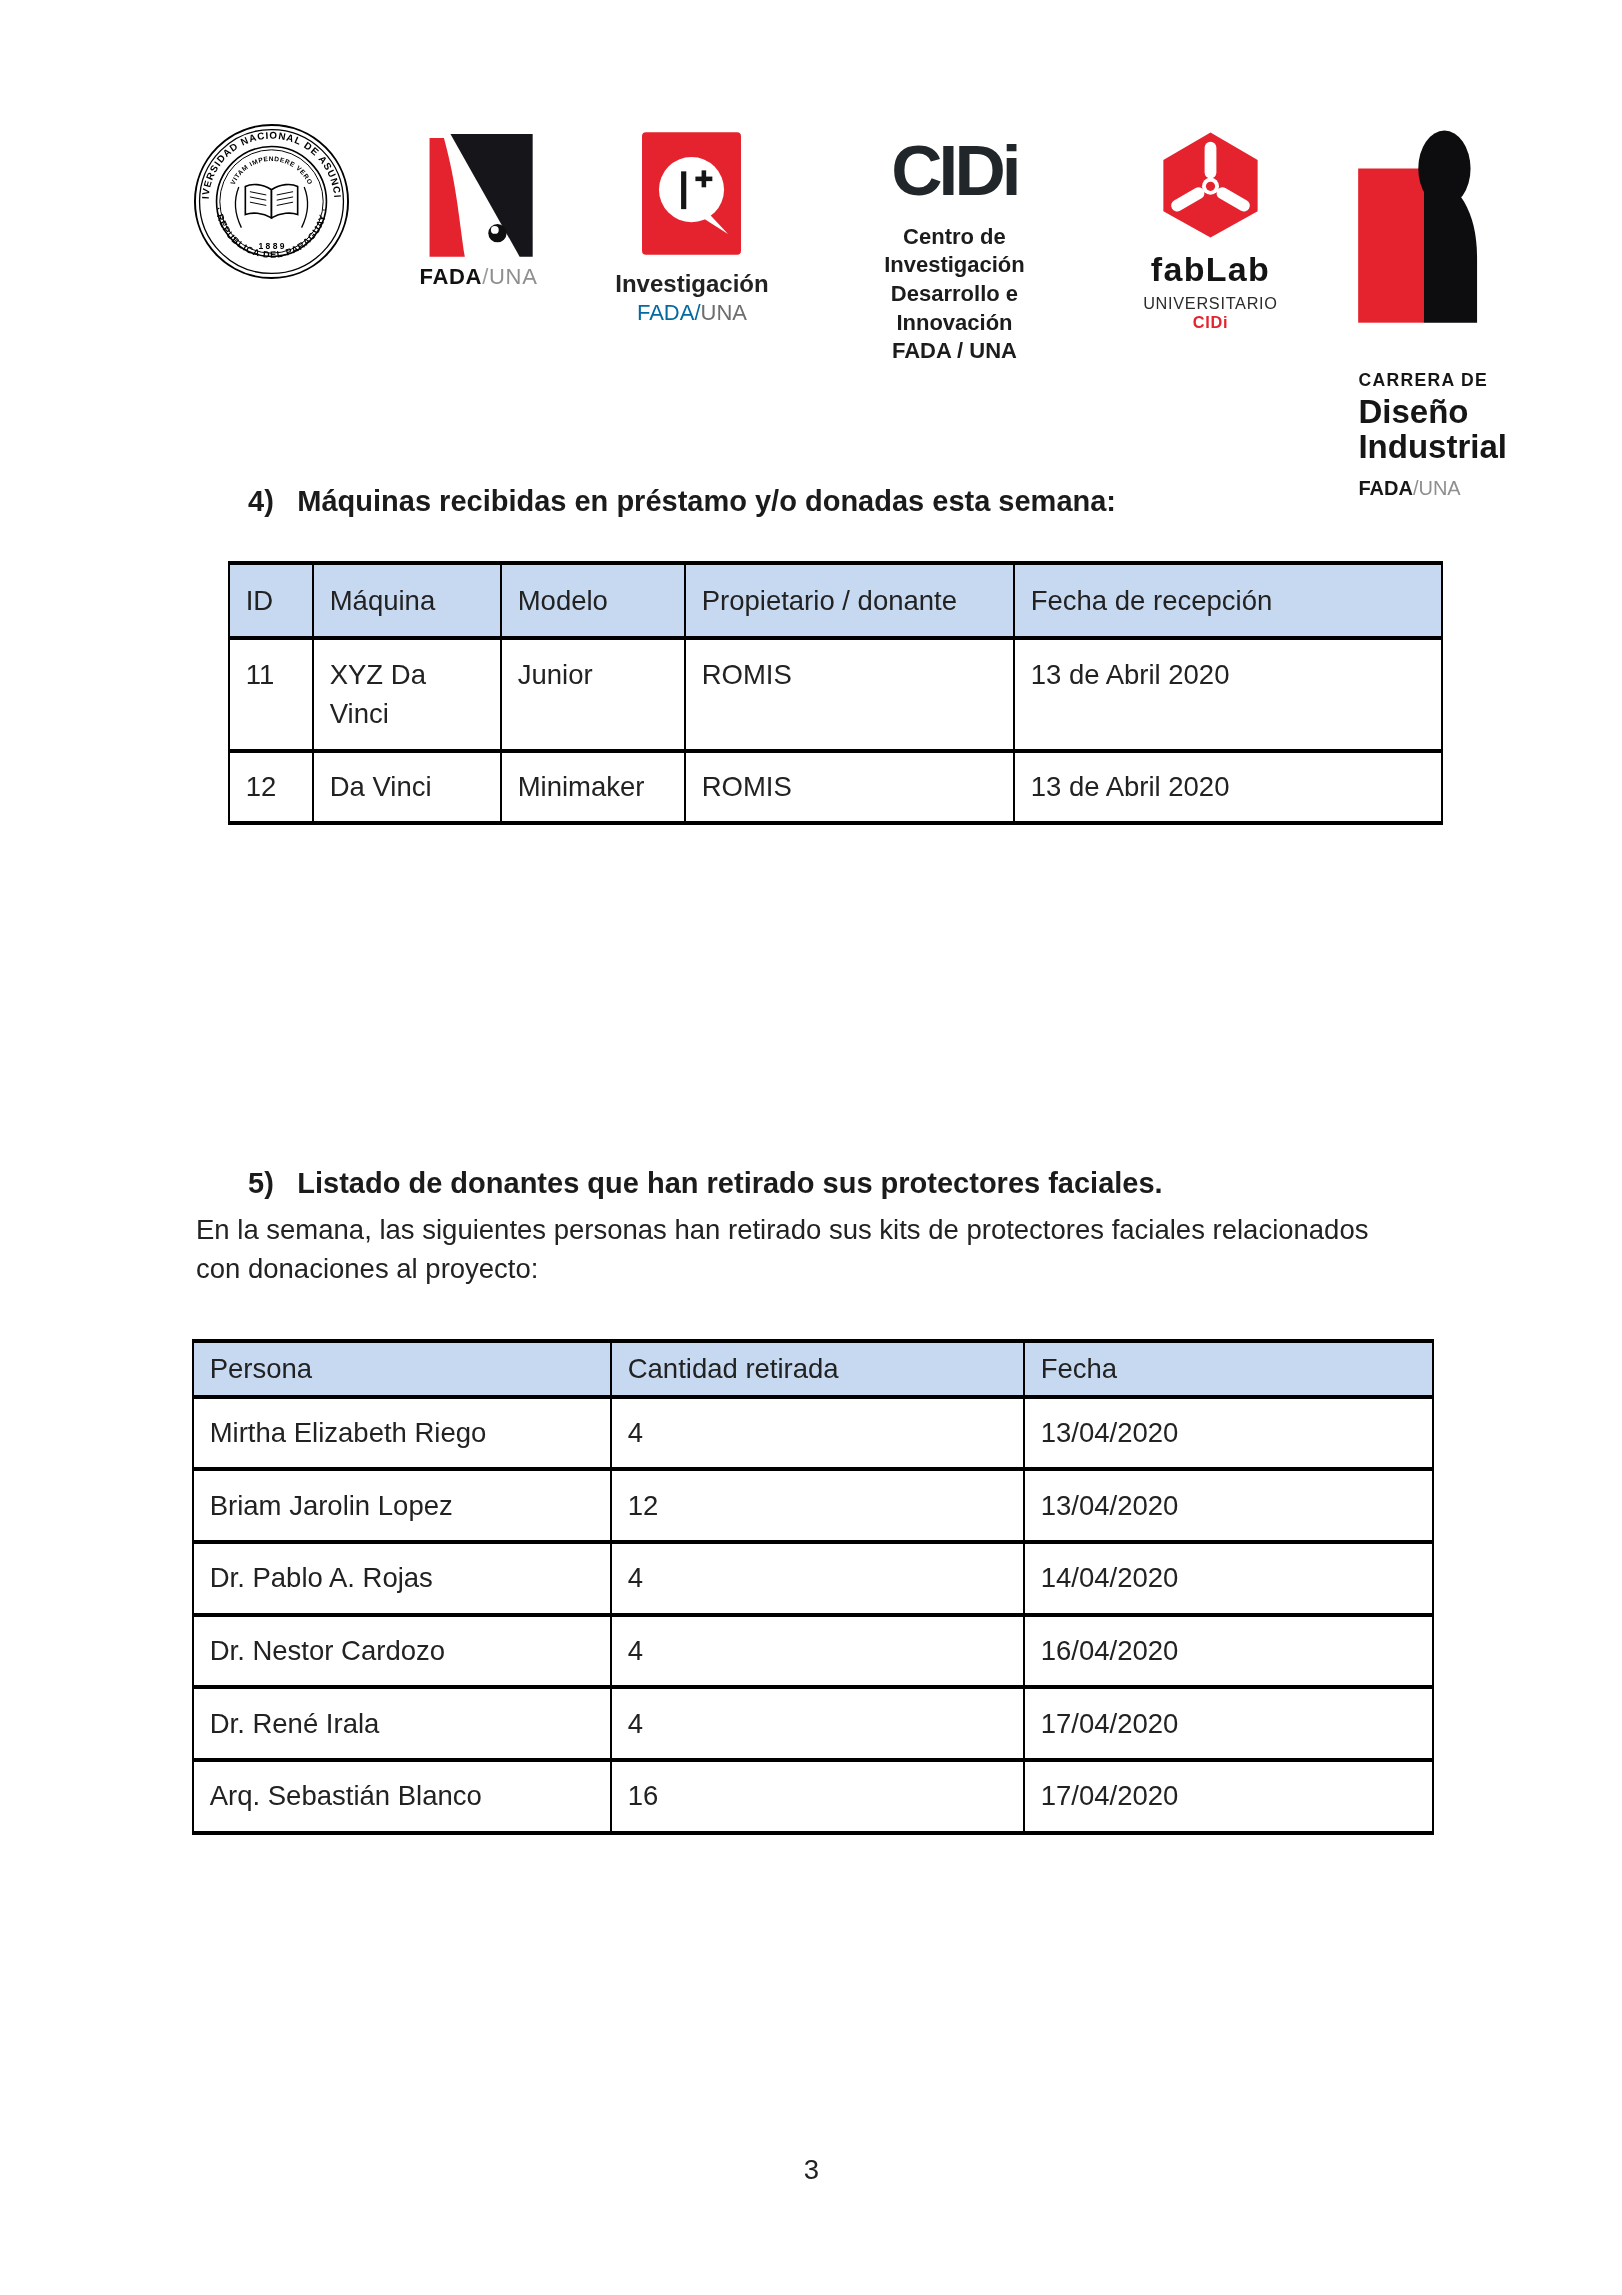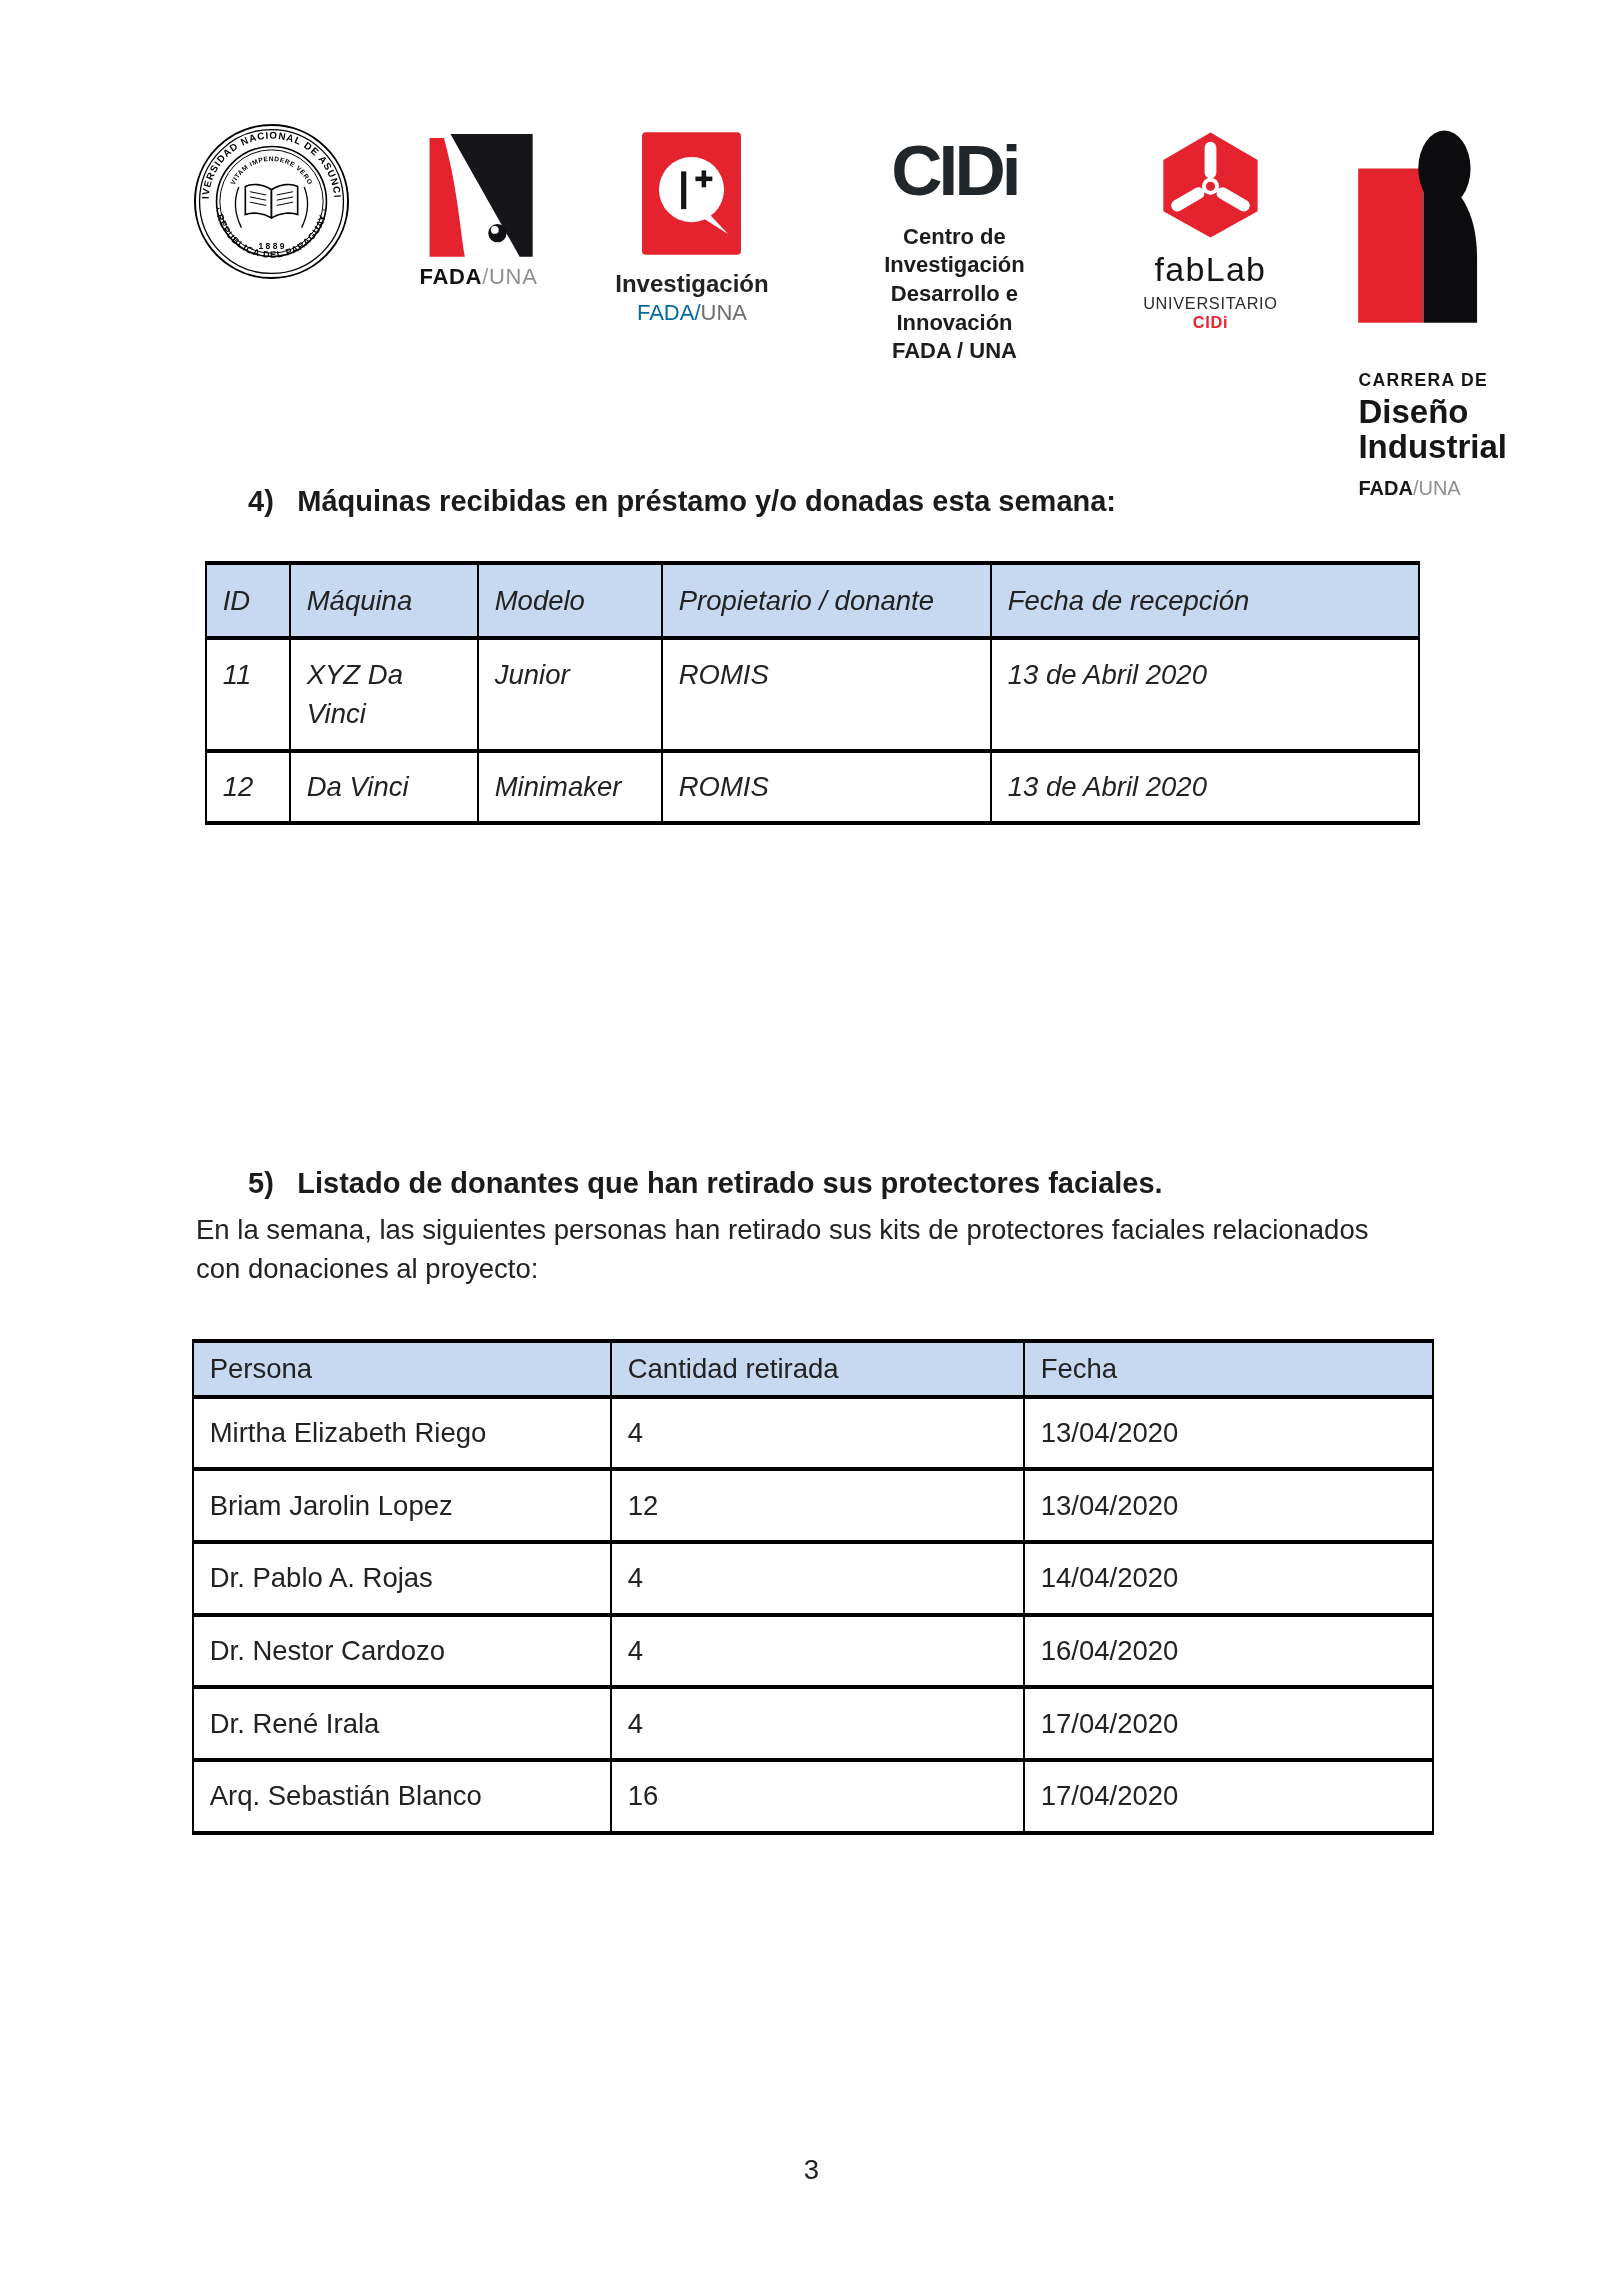--- a/index.html
+++ b/index.html
@@ -35,21 +35,21 @@
   .inv-caption2 .g{color:#6e6e6e;font-weight:400;}
 
   .cidi-wrap{margin-top:11.8px;width:216px;}
   .cidi-monogram{
     font-weight:800;font-size:71px;line-height:1;
     letter-spacing:-3.9px;color:#20262a;
   }
   .cidi-caption{margin-top:17px;font-size:22px;font-weight:700;color:#1c1c1c;line-height:1.3;}
 
   .fablab-wrap{margin-top:6.5px;width:157px;}
-  .fablab-word{margin-top:10.5px;font-size:34px;font-weight:400;letter-spacing:1.3px;color:#141414;}
+  .fablab-word{margin-top:10.5px;font-size:34px;font-weight:700;letter-spacing:1.3px;color:#141414;}
   .fablab-sub{margin-top:5.2px;font-size:16.3px;letter-spacing:0.7px;color:#2b2b2b;}
   .fablab-sub .accent{font-weight:700;}
 
   .carrera-wrap{margin-top:5.2px;flex-direction:column;align-items:flex-start;gap:17px;}
   .carrera-text{display:flex;flex-direction:column;margin-top:29px;}
   .carrera-kicker{font-size:17.6px;font-weight:800;letter-spacing:1.3px;color:#161616;}
   .carrera-line{font-size:33px;font-weight:800;line-height:1.06;color:#161616;margin-top:3.9px;}
   .carrera-line.second{margin-top:0;}
   .carrera-sub{margin-top:11.8px;font-size:20px;}
   .carrera-sub .b{font-weight:800;color:#161616;}
@@ -73,21 +73,21 @@
   table{border-collapse:collapse;table-layout:fixed;position:absolute;background:#fff;}
   th,td{
     border:2.6px solid #000;
     font-size:27.5px;font-weight:400;color:#222;
     text-align:left;vertical-align:top;
     overflow:hidden;
   }
   thead tr{background:#c6d9f0;}
   table, thead tr, tbody tr{border-top:4.6px solid #000;border-bottom:4.6px solid #000;}
 
-  #table1{left:205px;top:561px;width:1212px;font-style:italic;}
+  #table1{left:228px;top:561px;width:1212px;}
   #table1 th{padding:19.6px 15.7px;}
   #table1 td{padding:14.4px 15.7px;line-height:1.45;}
 
   #table2{left:192px;top:1339px;width:1241px;}
   #table2 th{padding:9.8px 15.7px;}
   #table2 td{padding:14.4px 15.7px;line-height:1.45;margin-left:12px;}
 
   .prewrap{white-space:pre-line;}
 
   .page-footer{

